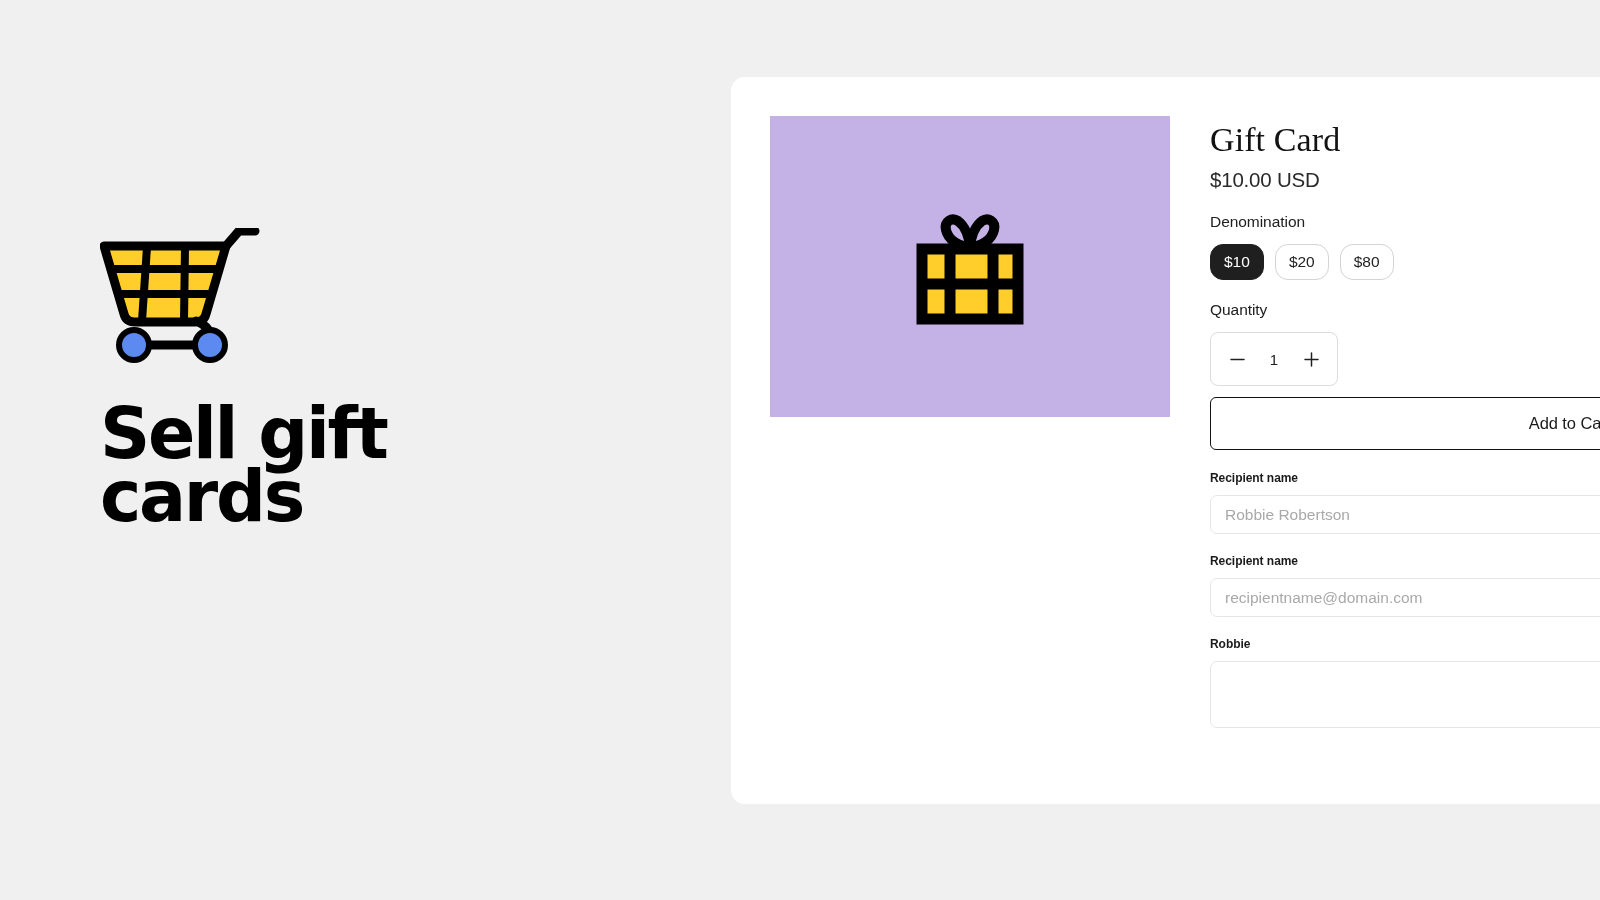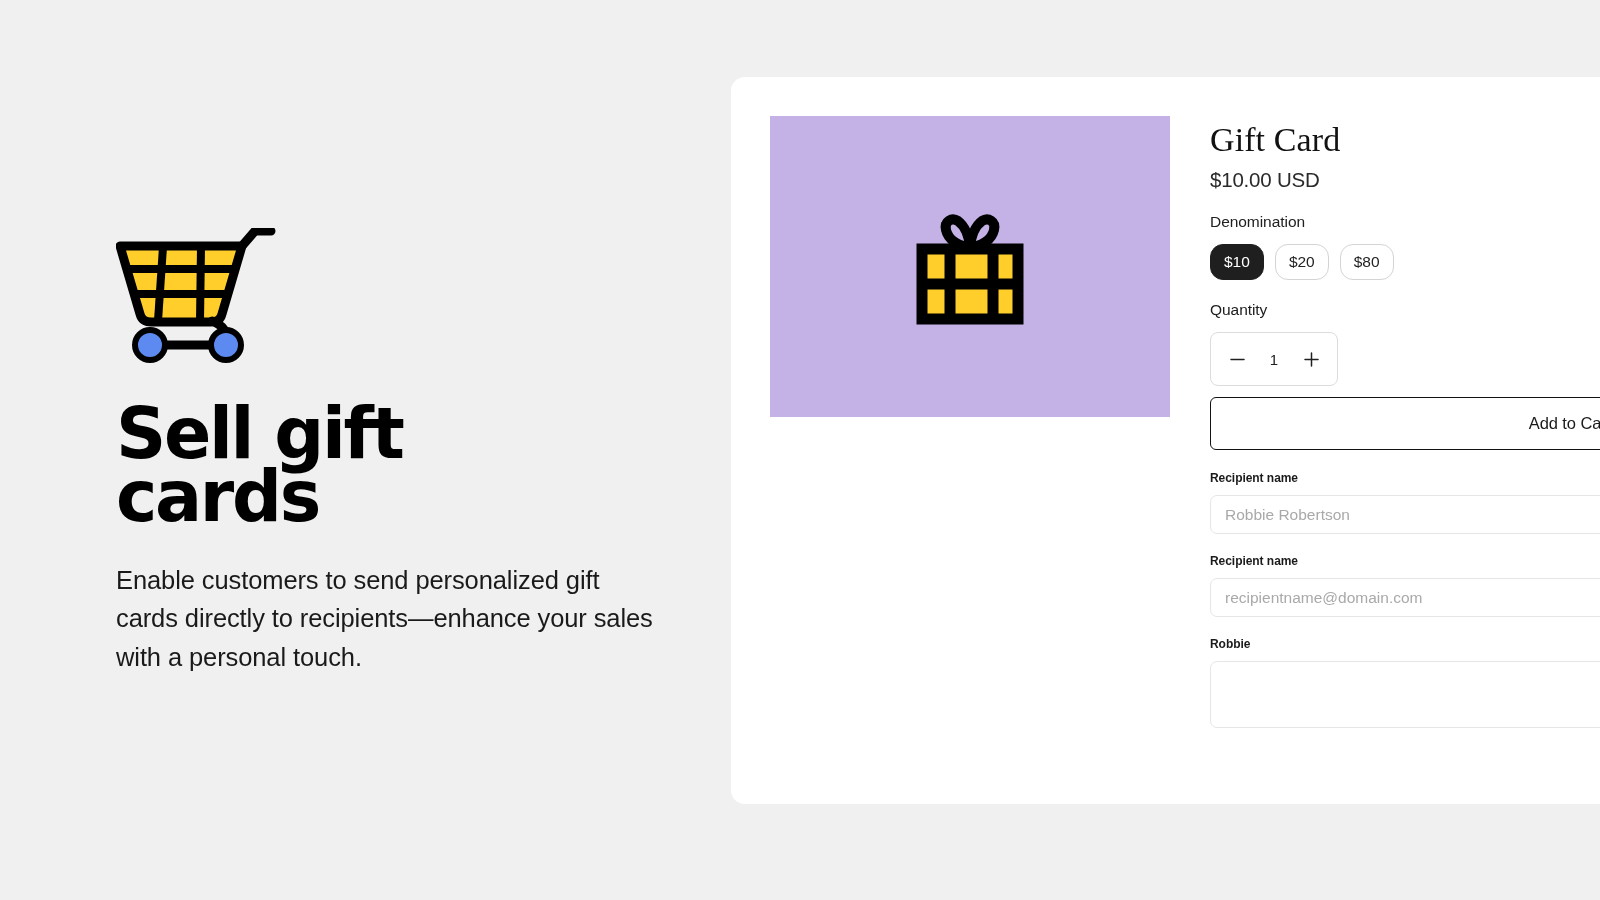--- a/index.html
+++ b/index.html
@@ -13,21 +13,21 @@
   }
   .stage {
     position: relative;
     width: 1600px; height: 900px;
     background: #f0f0f0;
   }
 
   
   .promo {
     position: absolute;
-    left: 116px; top: 228px;
+    left: 100px; top: 228px;
     width: 600px;
   }
   .cart-icon { width: 160px; height: 136px; display: block; }
 
   .promo-heading {
     margin-top: 38px;
     font-family: "DejaVu Sans", sans-serif;
     font-weight: 700;
     font-size: 72px;
     line-height: 0.88;
@@ -231,21 +231,20 @@
 
         <path d="M34 117 L110 117" stroke="#000000" stroke-width="9" stroke-linecap="round"></path>
 
         <circle cx="34" cy="117" r="15" fill="#5c8af0" stroke="#000000" stroke-width="6"></circle>
         <circle cx="110" cy="117" r="15" fill="#5c8af0" stroke="#000000" stroke-width="6"></circle>
       </svg>
     </span>
 
     <h1 class="promo-heading">Sell gift cards</h1>
 
-    <p class="promo-body">Enable customers to send personalized gift cards directly to recipients—enhance your sales with a personal touch.</p>
   </section>
 
   <section class="product-card">
 
     <div class="product-media">
       <span>
         <svg class="gift-icon" viewBox="0 0 124 124" xmlns="http://www.w3.org/2000/svg">
 
           <path d="M62 42 C50 42 40 34 38 25 C36 16 44 12 50 16 C57 21 61 32 62 42 Z" fill="none" stroke="#000000" stroke-width="10" stroke-linejoin="round"></path>
           <path d="M62 42 C74 42 84 34 86 25 C88 16 80 12 74 16 C67 21 63 32 62 42 Z" fill="none" stroke="#000000" stroke-width="10" stroke-linejoin="round"></path>

